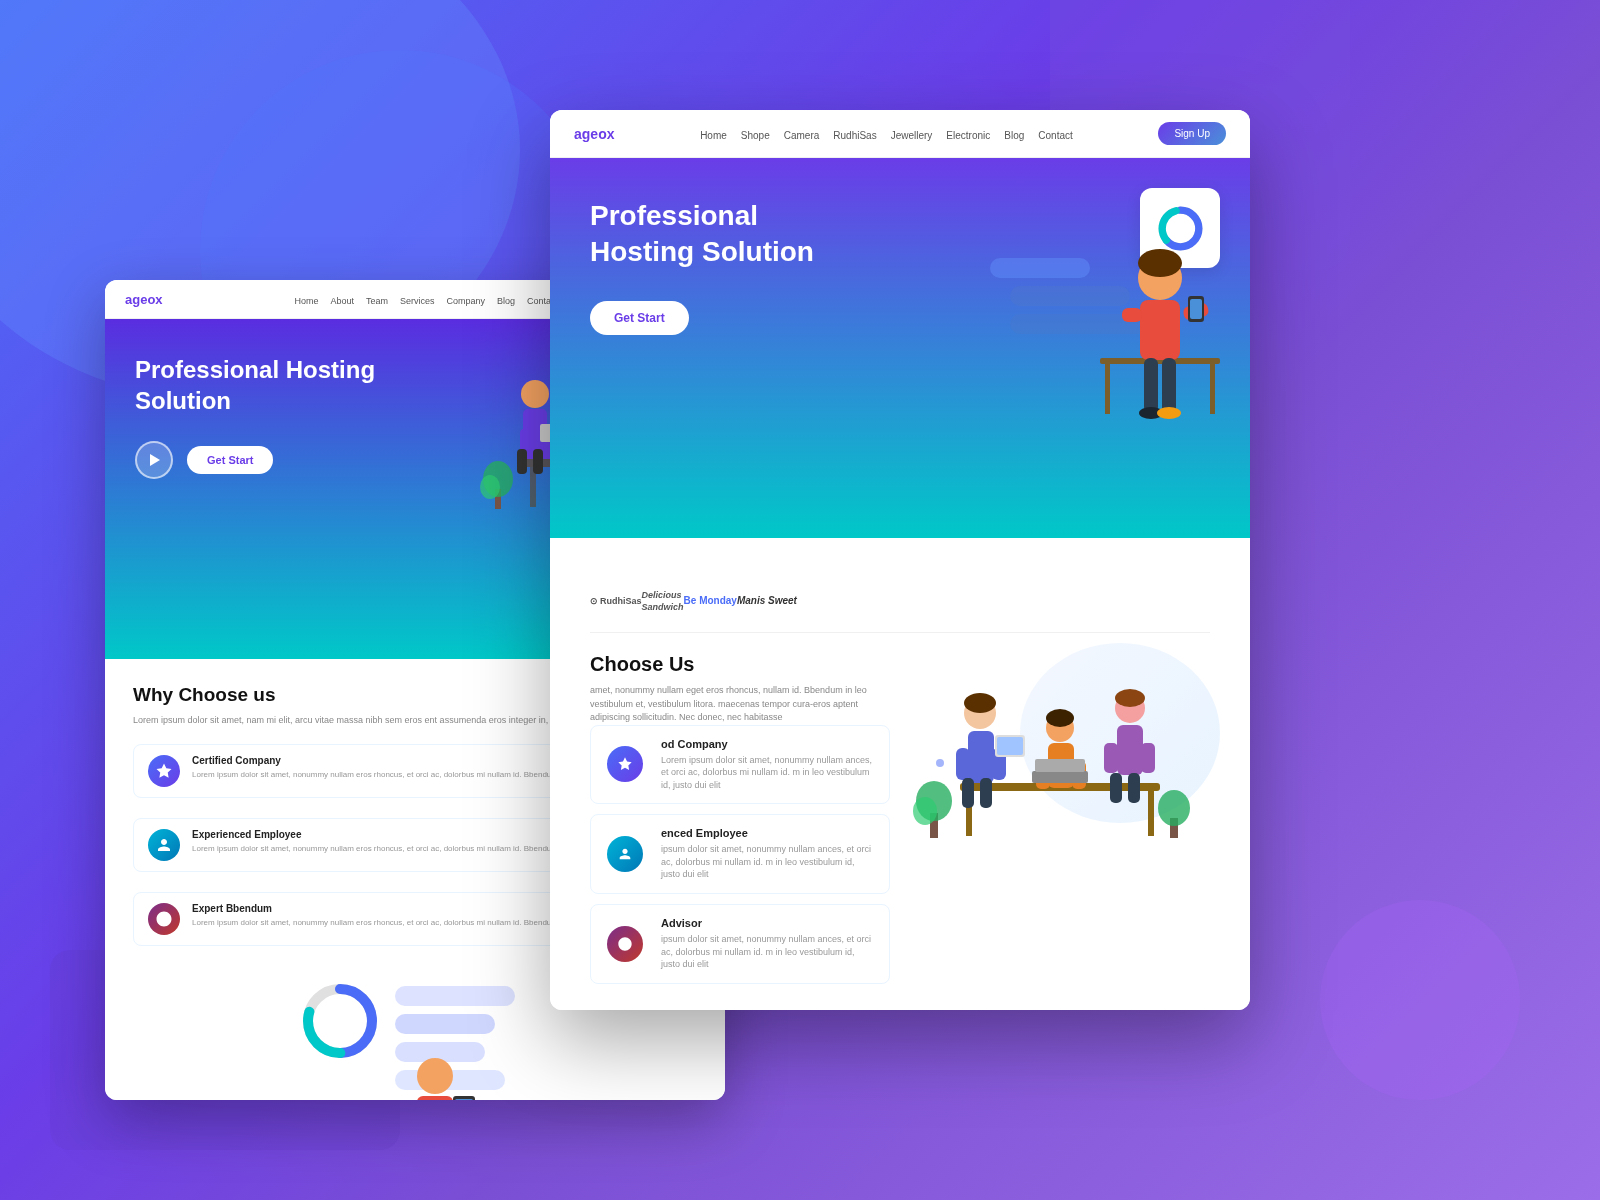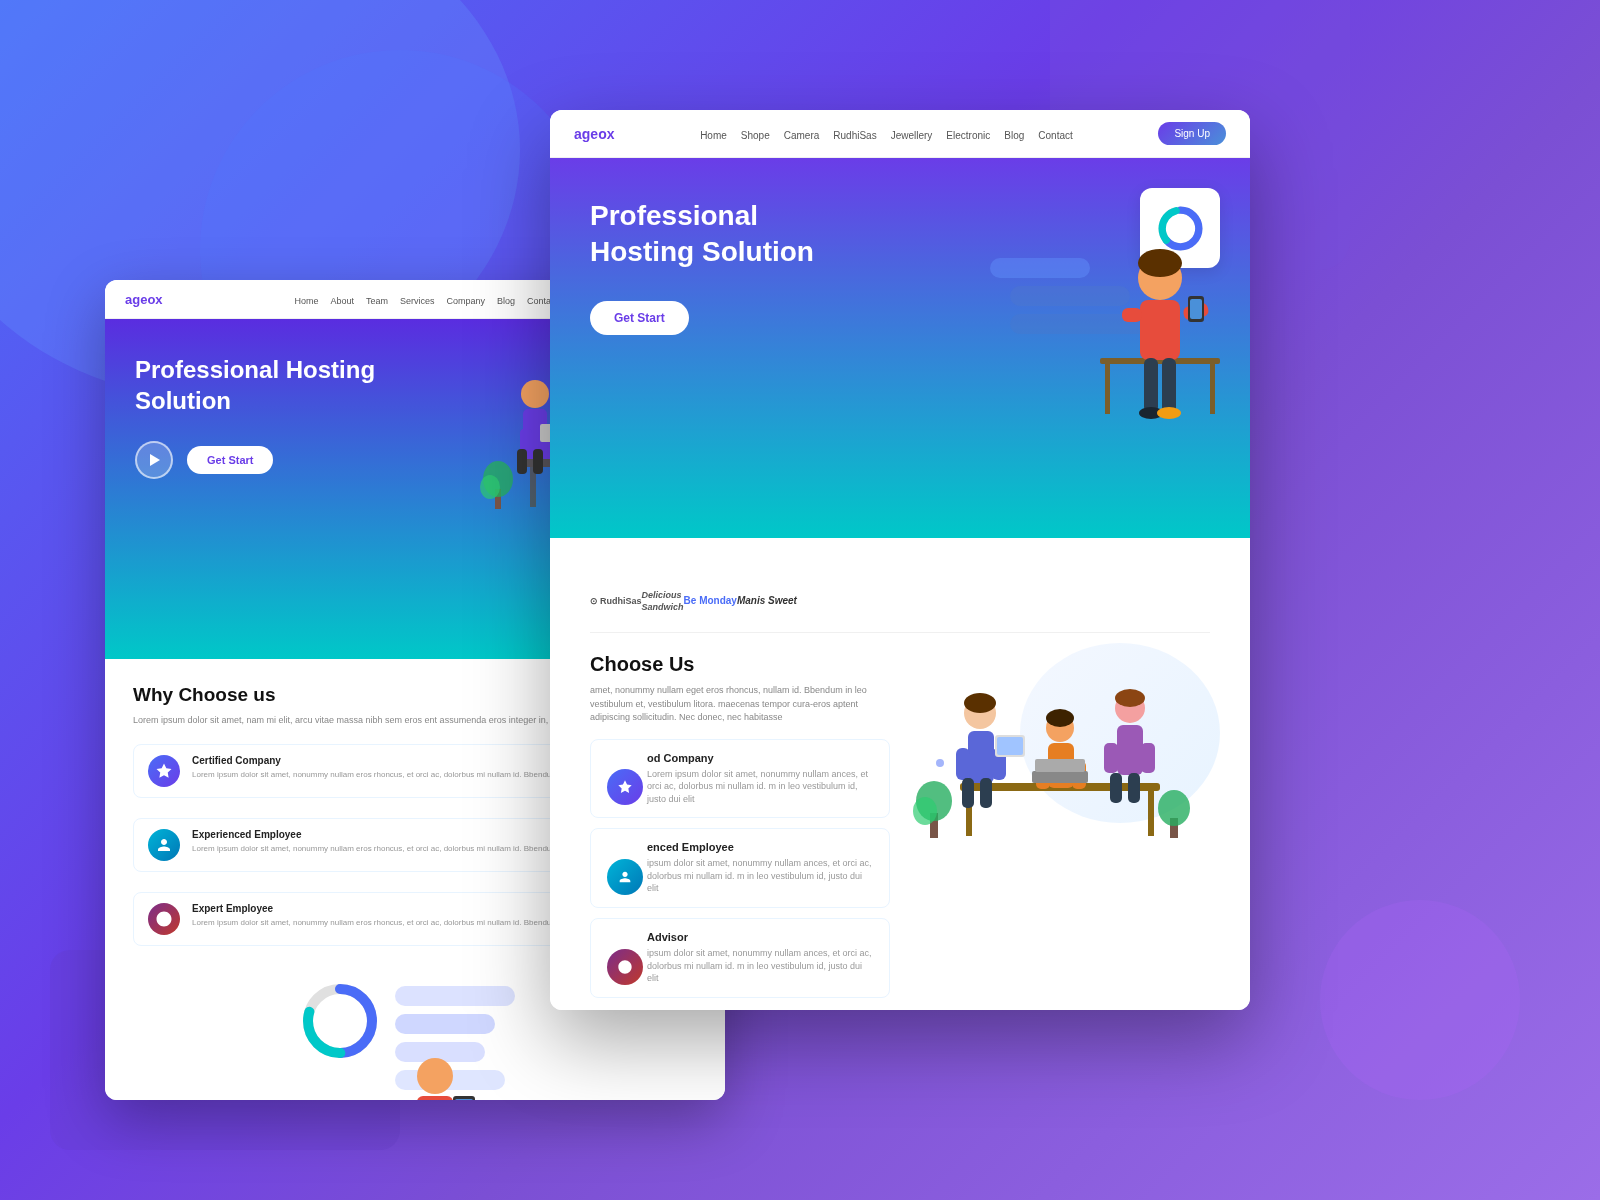--- a/index.html
+++ b/index.html
@@ -213,22 +213,22 @@
     .brand-logo-item.monday { color: #4a6cf7; }
     .front-why-title {
       font-size: 22px;
       font-weight: 800;
       color: #111;
       margin-bottom: 10px;
     }
 
     .front-feature-item {
       display: flex;
-      align-items: flex-end;
-      gap: 4px;
+      align-items: center;
+      gap: 18px;
       padding: 12px 16px;
       border: 1px solid #e8f4ff;
       border-radius: 8px;
       margin-bottom: 10px;
       background: white;
     }
     .front-feature-icon {
       width: 36px;
       height: 36px;
       border-radius: 50%;
@@ -523,21 +523,21 @@
         </div>
       </div>
 
       <div class="back-feature-item">
         <div class="back-feature-icon purple">
           <svg width="18" height="18" viewBox="0 0 24 24" fill="white">
               <path d="M9 11.75c-.69 0-1.25.56-1.25 1.25s.56 1.25 1.25 1.25 1.25-.56 1.25-1.25-.56-1.25-1.25-1.25zm6 0c-.69 0-1.25.56-1.25 1.25s.56 1.25 1.25 1.25 1.25-.56 1.25-1.25-.56-1.25-1.25-1.25zM12 2C6.48 2 2 6.48 2 12s4.48 10 10 10 10-4.48 10-10S17.52 2 12 2z"></path>
             </svg>
         </div>
         <div>
-          <div class="back-feature-title">Expert Employee</div>
+          <div class="back-feature-title">Expert Bbendum</div>
           <div class="back-feature-desc">Lorem ipsum dolor sit amet, nonummy nullam eros rhoncus, et orci ac, dolorbus mi nullam id. Bbendum in leo vestibulum justo dui elit</div>
         </div>
       </div>
 
       <div style="position:relative; height: 220px; margin-top: 10px;">
         <svg viewBox="0 0 300 220" xmlns="http://www.w3.org/2000/svg" style="position:absolute; left:50%; transform:translateX(-50%); width:320px; height:220px;">
 
           <rect x="30" y="10" width="90" height="90" rx="12" fill="white" filter="url(#shadow)"></rect>
           <circle cx="75" cy="55" r="32" fill="none" stroke="#e0e0e0" stroke-width="10"></circle>
           <circle cx="75" cy="55" r="32" fill="none" stroke="#4a6cf7" stroke-width="10" stroke-dasharray="100 101" stroke-linecap="round" transform="rotate(-90 75 55)"></circle>
@@ -648,21 +648,21 @@
         </div>
         <div class="brand-logo-item">
           <span style="font-size:10px; font-style:italic; font-weight:700; color:#333;">Manis Sweet</span>
         </div>
       </div>
 
       <div style="display:flex; gap:20px; margin-top:20px; position:relative;">
 
         <div style="flex:1;">
           <h2 class="front-why-title" style="font-size:20px; font-weight:800; color:#111; margin-bottom:8px;">Choose Us</h2>
-          <p style="font-size:9px; color:#888; line-height:1.5; margin-bottom:14px;">amet, nonummy nullam eget eros rhoncus, nullam id. Bbendum in leo vestibulum et, vestibulum litora. maecenas tempor cura-eros aptent adipiscing sollicitudin. Nec donec, nec habitasse</p>
+          <p style="font-size:9px; color:#888; line-height:1.5; ">amet, nonummy nullam eget eros rhoncus, nullam id. Bbendum in leo vestibulum et, vestibulum litora. maecenas tempor cura-eros aptent adipiscing sollicitudin. Nec donec, nec habitasse</p>
 
           <div class="front-feature-item">
             <div class="front-feature-icon blue">
               <svg width="16" height="16" viewBox="0 0 24 24" fill="white">
                   <path d="M12 2L15.09 8.26L22 9.27L17 14.14L18.18 21.02L12 17.77L5.82 21.02L7 14.14L2 9.27L8.91 8.26L12 2Z"></path>
                 </svg>
             </div>
             <div>
               <div class="front-feature-title">od Company</div>
               <div class="front-feature-desc">Lorem ipsum dolor sit amet, nonummy nullam ances, et orci ac, dolorbus mi nullam id. m in leo vestibulum id, justo dui elit</div>

